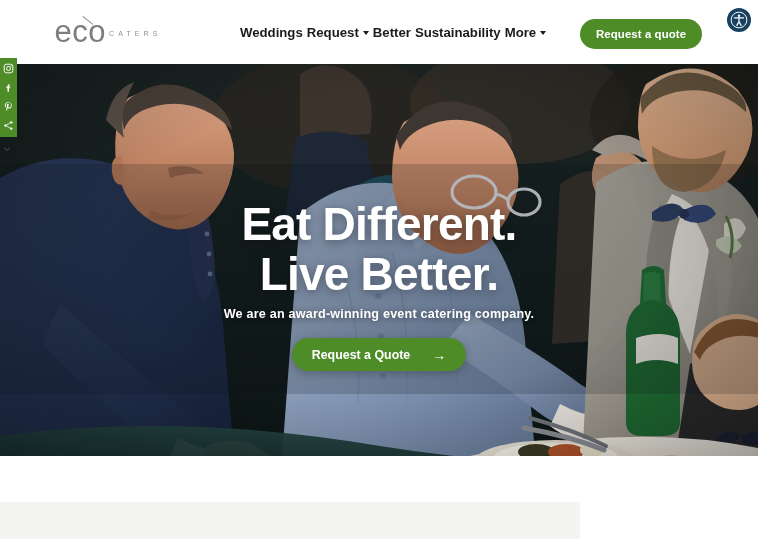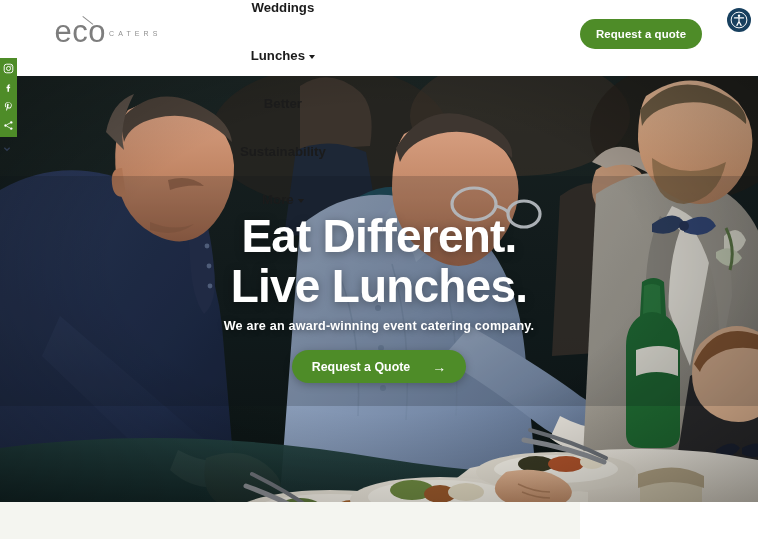--- a/index.html
+++ b/index.html
@@ -39,21 +39,21 @@
     transform-origin: left top;
   }
   .logo-sub {
     font-size: 7px; letter-spacing: 4.1px; color: #8f8f8f;
     margin-top: 2px; text-align: center; padding-left: 3px;
     font-weight: 400;
   }
 
   .nav {
     position: absolute; left: 240px; top: 0; height: 64px;
-    display: flex; align-items: center; gap: 33px; flex-direction: column;
+    display: flex; align-items: center; gap: 4px;
   }
   .nav-item {
     font-size: 13.2px; font-weight: bold; color: #1b1b1b;
     cursor: pointer; white-space: nowrap;
     display: flex; align-items: center; gap: 4px;
   }
   .caret {
     width: 0; height: 0;
     border-left: 3.6px solid transparent;
     border-right: 3.6px solid transparent;
@@ -94,22 +94,22 @@
   }
   .social-collapse {
     position: absolute; left: 2px; top: 144px;
     width: 10px; height: 10px; cursor: pointer;
     display: flex; align-items: center; justify-content: center;
     z-index: 45;
   }
 
   
   .hero {
-    position: absolute; left: 0; top: 76px;
-    width: 758px; height: 438px;
+    position: absolute; left: 0; top: 64px;
+    width: 758px; height: 392px;
     overflow: hidden; background: #ec4899;
   }
   .hero-photo { position: absolute; inset: 0; }
   .hero-photo svg { display: block; width: 758px; height: 438px; }
 
   .hero-content {
     position: absolute; left: 0; top: 0;
     width: 758px; height: 438px;
     display: flex; flex-direction: column;
     align-items: center; justify-content: flex-start;
@@ -155,21 +155,21 @@
         <div class="logo-stem"></div>
       </div>
       <div class="logo-sub">CATERS</div>
     </div>
 
     <div class="nav">
       <div class="nav-item">
         <span>Weddings</span>
       </div>
       <div class="nav-item">
-        <span>Lunches</span>
+        <span>Request</span>
         <span class="caret"></span>
       </div>
       <div class="nav-item">
         <span>Better</span>
       </div>
       <div class="nav-item">
         <span>Sustainability</span>
       </div>
       <div class="nav-item">
         <span>More</span>
@@ -444,21 +444,21 @@
         </g>
 
         <rect width="758" height="438" fill="url(#vig)"></rect>
         <rect x="0" y="100" width="758" height="230" fill="rgba(10,14,20,0.18)"></rect>
       </svg>
     </div>
 
     <div class="hero-content">
       <div class="hero-h1">
         <div>Eat Different.</div>
-        <div>Live Lunches.</div>
+        <div>Live Better.</div>
       </div>
       <div class="hero-sub">We are an award-winning event catering company.</div>
       <button class="cta-hero">
         <span>Request a Quote</span>
         <span class="cta-arrow">→</span>
       </button>
     </div>
   </div>
 
   <div class="below">

